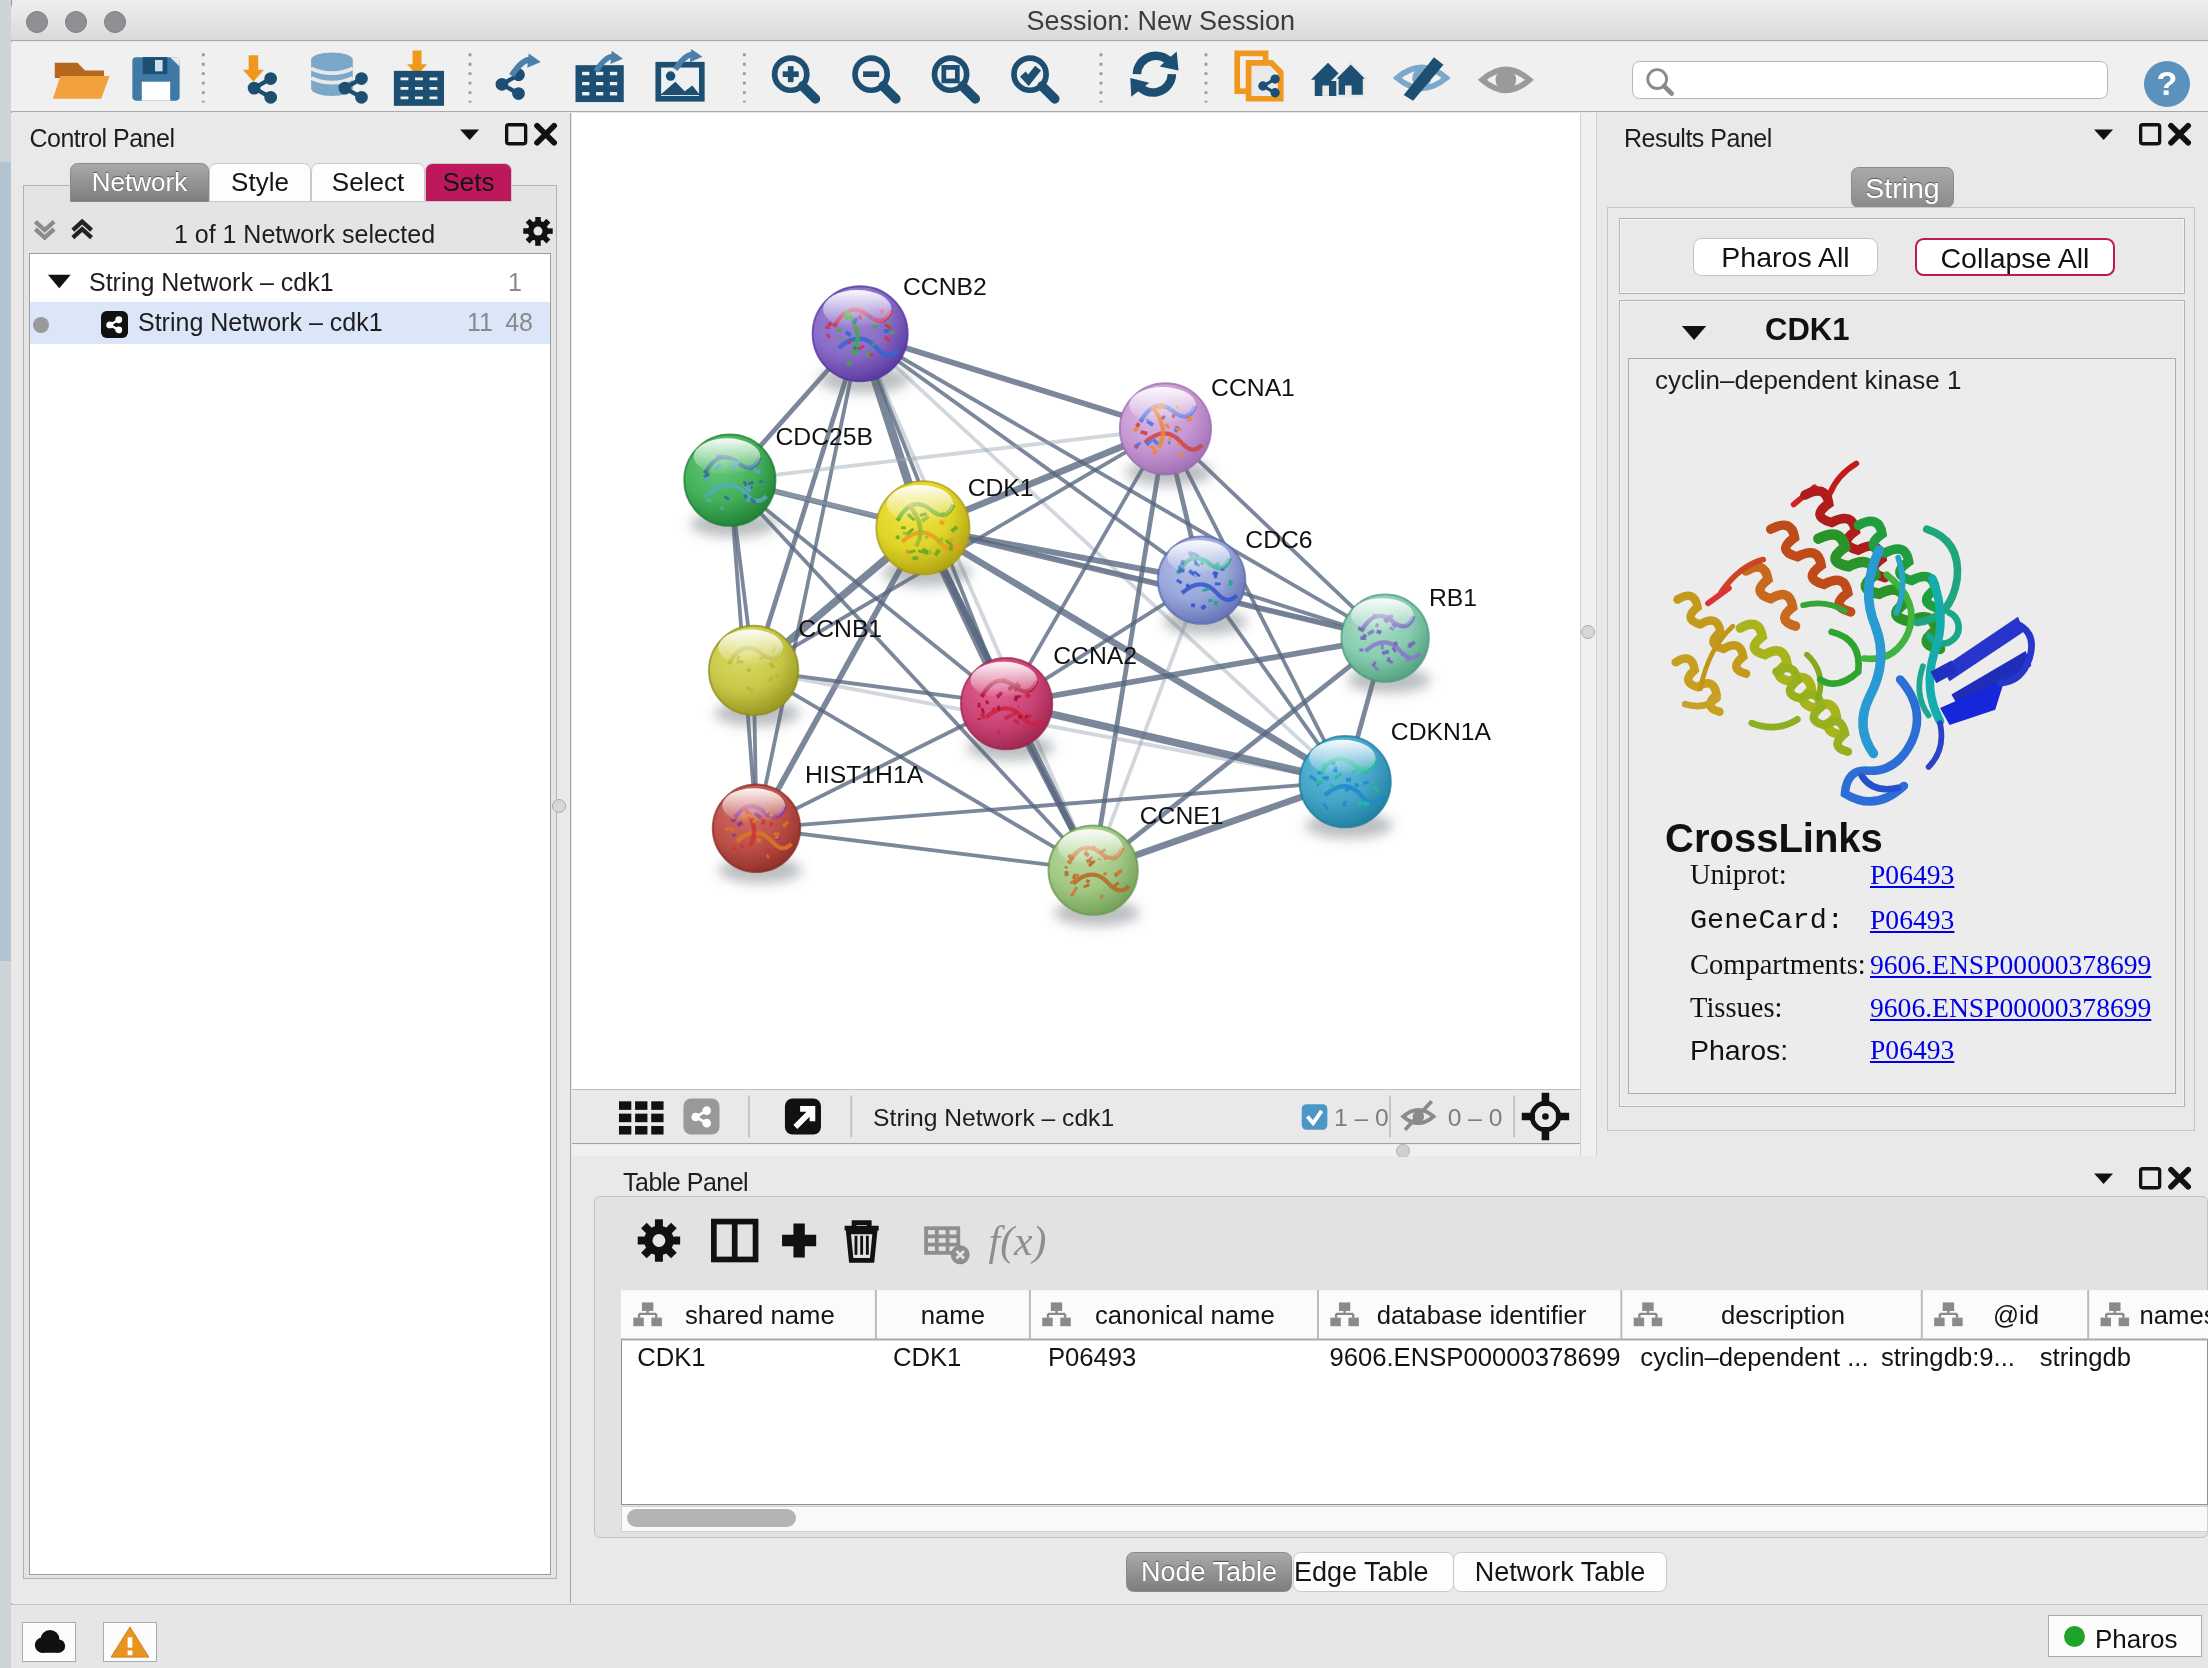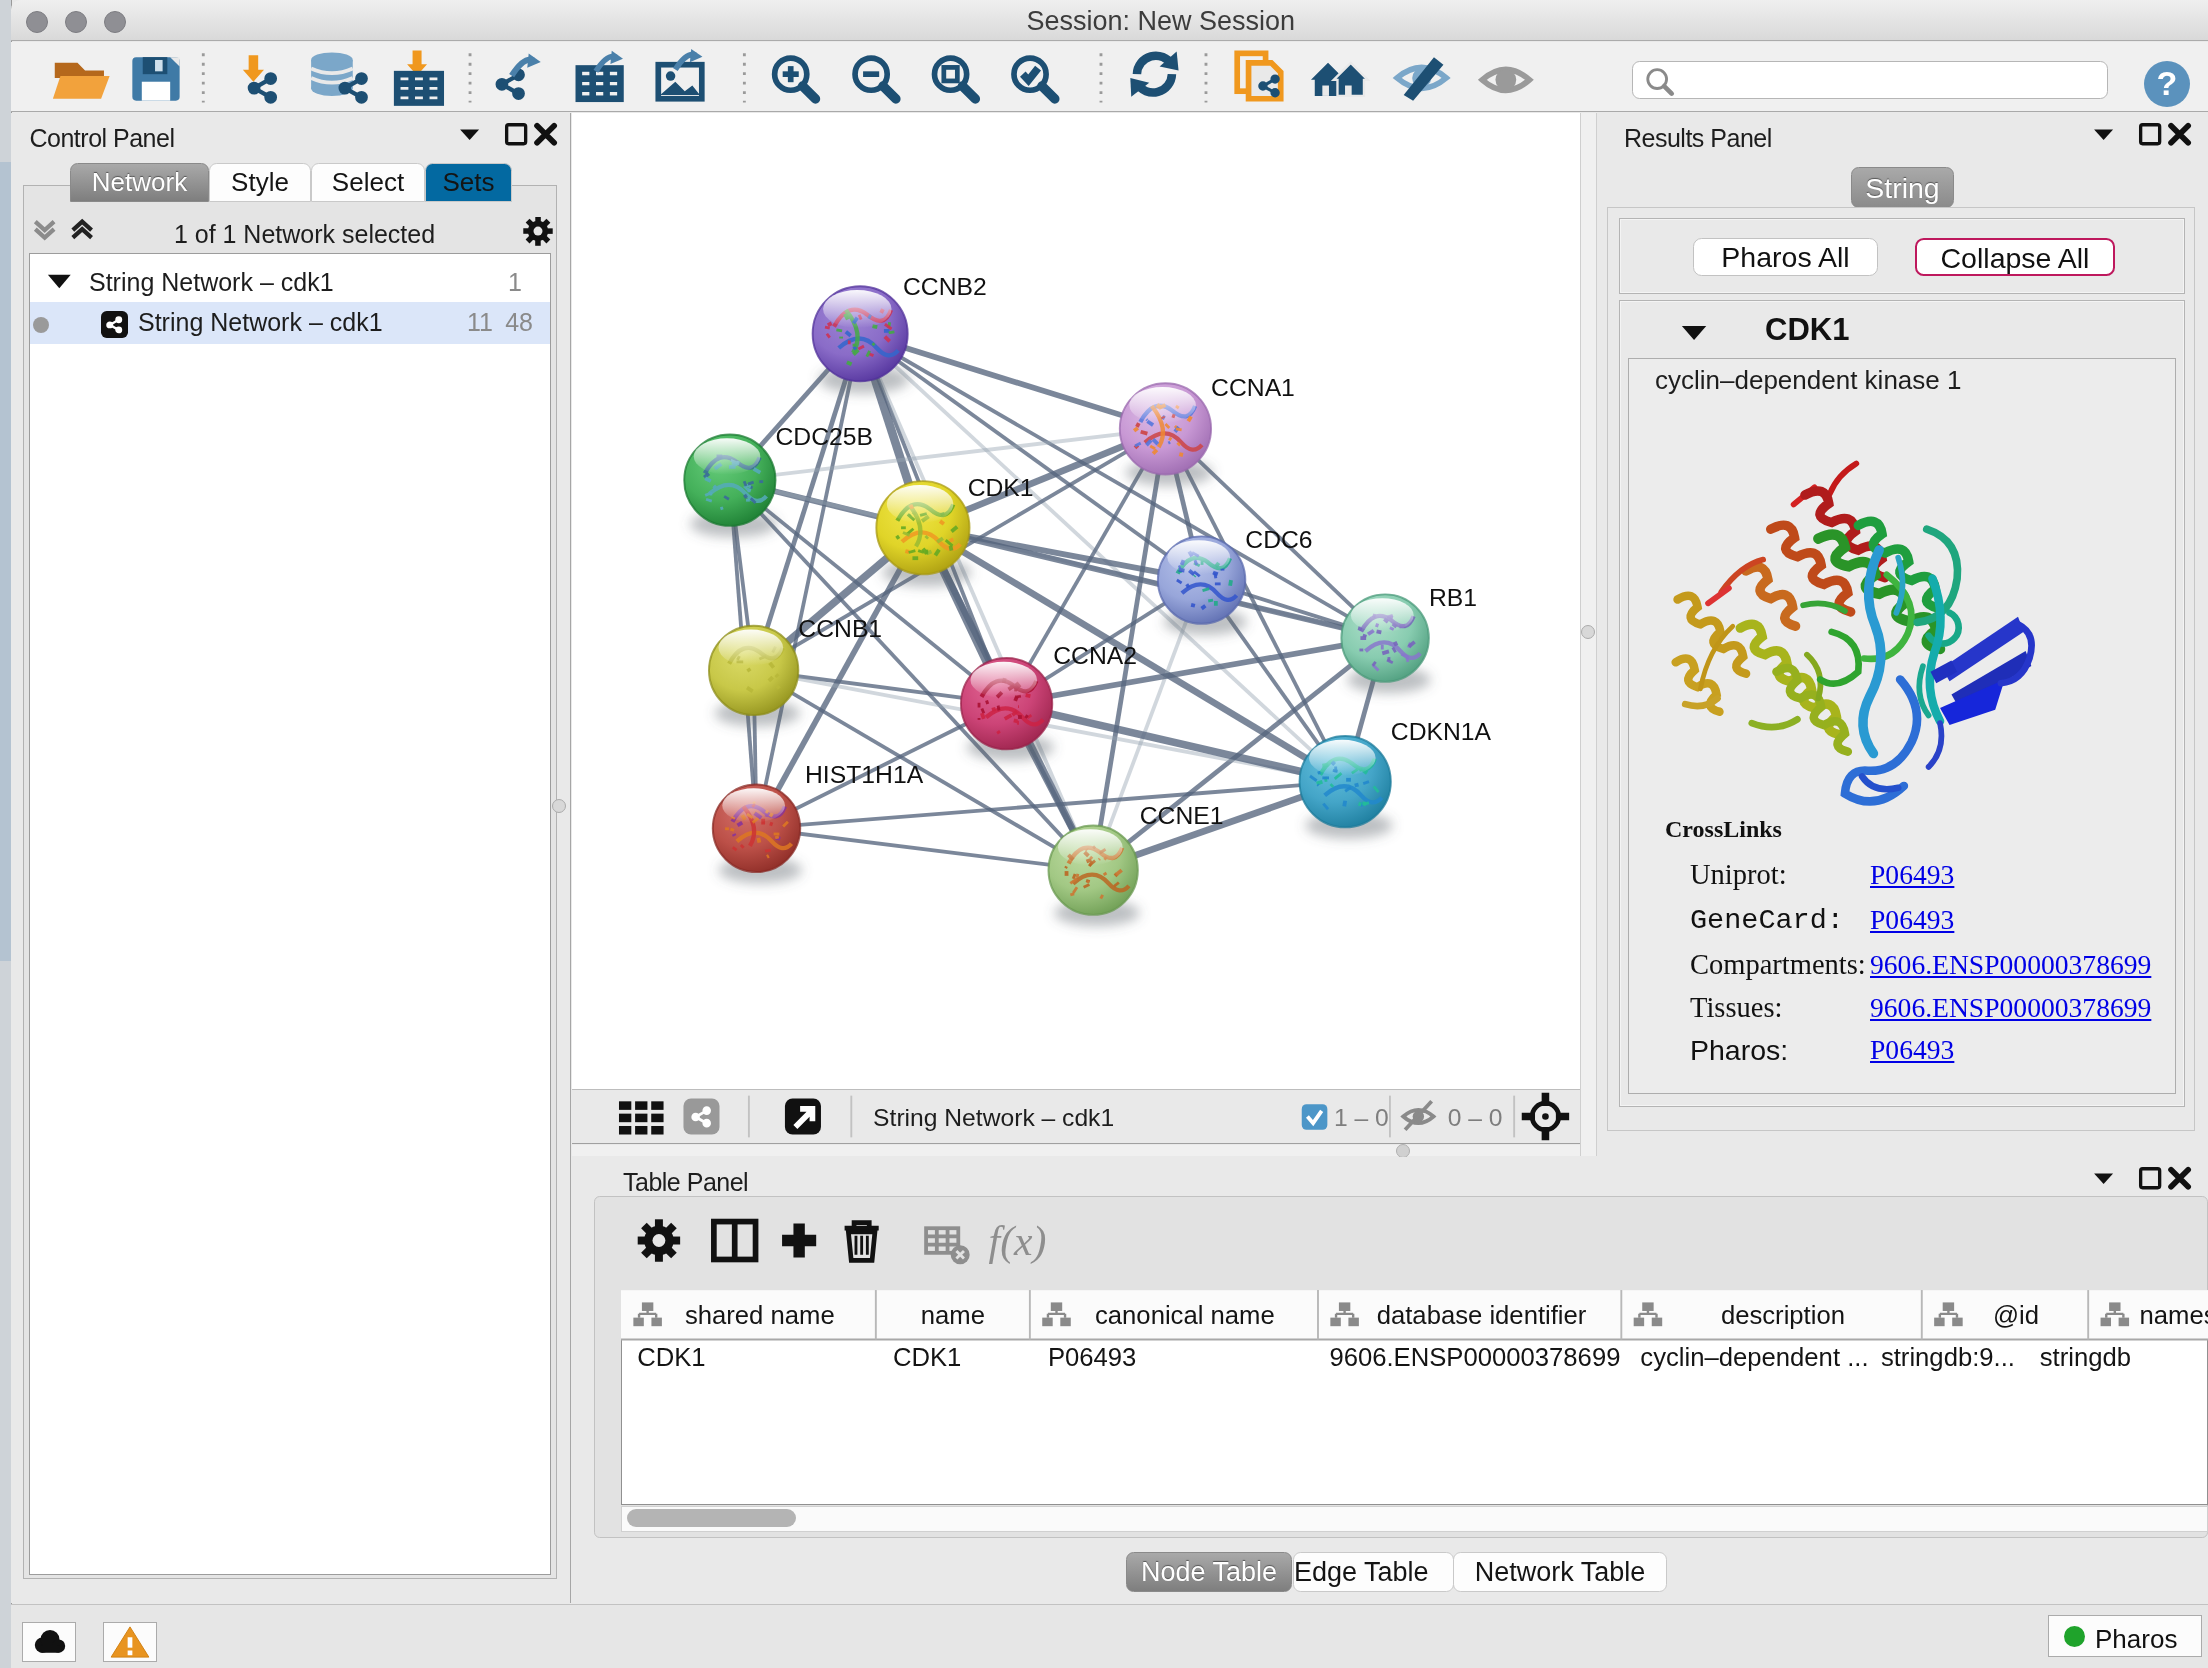--- a/index.html
+++ b/index.html
@@ -147,21 +147,21 @@
 <div class="abs ptxt" style="left:29.5px;top:124px;font-size:25px;letter-spacing:-0.5px">Control Panel</div>
 <svg class="abs" style="left:457px;top:120px" width="105" height="28.5" viewBox="0 0 110 30">
     <path d="M 3 10 L 23 10 L 13 21 Z" fill="#111"></path>
     <rect x="52" y="5" width="20" height="20" fill="none" stroke="#111" stroke-width="3.5" rx="2"></rect>
     <path d="M 84 6 L 102 24 M 102 6 L 84 24" stroke="#111" stroke-width="6" stroke-linecap="round"></path>
   </svg>
 <div class="abs" style="left:23px;top:185px;width:534px;height:1394px;background:#e4e4e4;border:1px solid #b2b2b2"></div>
 <div class="abs" style="left:70px;top:163px;width:139px;height:39px;background:linear-gradient(#a9a9a9,#7e7e7e);color:#fff;text-shadow:0 -1px 1px #555;border:1px solid #8a8a8a;border-radius:7.6px 7.6px 0 0;font-size:26px;text-align:center;line-height:37px">Network</div>
 <div class="abs" style="left:209px;top:163px;width:102px;height:39px;background:#fdfdfd;color:#141414;border:1px solid #c9c9c9;border-radius:7.6px 7.6px 0 0;font-size:26px;text-align:center;line-height:37px">Style</div>
 <div class="abs" style="left:311px;top:163px;width:114px;height:39px;background:#fdfdfd;color:#141414;border:1px solid #c9c9c9;border-radius:7.6px 7.6px 0 0;font-size:26px;text-align:center;line-height:37px">Select</div>
-<div class="abs" style="left:425px;top:163px;width:87px;height:39px;background:#0369a1;color:#141414;border:1px solid #c9c9c9;border-radius:7.6px 7.6px 0 0;font-size:26px;text-align:center;line-height:37px">Sets</div>
+<div class="abs" style="left:425px;top:163px;width:87px;height:39px;background:#be185d;color:#141414;border:1px solid #c9c9c9;border-radius:7.6px 7.6px 0 0;font-size:26px;text-align:center;line-height:37px">Sets</div>
 <svg class="abs" style="left:32px;top:217px" width="76" height="30" viewBox="0 0 80 32">
     <g fill="none" stroke="#8b8b8b" stroke-width="4.5">
       <path d="M 3 5 L 13 14 L 23 5 M 3 13 L 13 22 L 23 13"></path>
     </g>
     <g fill="none" stroke="#222" stroke-width="4.5">
       <path d="M 43 14 L 53 5 L 63 14 M 43 22 L 53 13 L 63 22"></path>
     </g>
   </svg>
 <div class="abs ptxt" style="left:143px;top:220px;width:323px;text-align:center;font-size:25px">1 of 1 Network selected</div>
 <svg class="abs" style="left:521px;top:217px" width="34" height="30" viewBox="0 0 36 32">
@@ -749,21 +749,21 @@
     <path d="M 1996 586 q 10 30 -2 58" fill="none" stroke="#2aa4c4" stroke-width="6" stroke-opacity="1.0" stroke-linecap="round"></path>
     <path d="M 2122 648 L 2042 702 L 2050 716 L 2128 664 Z" fill="#2636ca"></path>
     <path d="M 2130 684 L 2052 730 L 2060 744 L 2136 700 Z" fill="#1f2eb8"></path>
     <path d="M 2108 714 L 2040 744 L 2050 762 L 2098 746 Z" fill="#1626da"></path>
     <path d="M 2030 706 L 2052 694 L 2058 706 L 2036 718 Z" fill="#2030c0"></path>
     <path d="M 2122 656 q 20 10 12 36 q -8 24 -30 26" fill="none" stroke="#2636ca" stroke-width="7" stroke-opacity="1.0" stroke-linecap="round"></path>
     <path d="M 1998 714 q 28 32 12 66 q -16 32 -46 30 q -22 -2 -24 24 q 32 20 62 -8" fill="none" stroke="#2d6ed6" stroke-width="9" stroke-opacity="1.0" stroke-linecap="round"></path>
     <path d="M 1958 816 q 12 18 38 12" fill="none" stroke="#2450cc" stroke-width="7" stroke-opacity="1.0" stroke-linecap="round"></path>
     <path d="M 2040 760 q 6 28 -12 46" fill="none" stroke="#2a42c8" stroke-width="6" stroke-opacity="1.0" stroke-linecap="round"></path>
   </svg>
-<div class="abs" style="left:1665px;top:816px;font-family:Liberation Serif, serif;font-size:24px;font-weight:bold;color:#111">CrossLinks</div>
+<div class="abs" style="left:1665px;top:816px;font-family:Liberation Sans, sans-serif;font-size:40px;font-weight:bold;color:#111">CrossLinks</div>
 <div class="abs" style="left:1690px;top:859px;font-family:'Liberation Serif',serif;font-size:28.5px;color:#111">Uniprot:</div>
 <div class="abs" style="left:1870px;top:859px;font-family:'Liberation Serif',serif;font-size:27.6px"><a class="lk">P06493</a></div>
 <div class="abs" style="left:1690px;top:904px;font-family:Liberation Mono, monospace;font-size:28.5px;color:#111">GeneCard:</div>
 <div class="abs" style="left:1870px;top:904px;font-family:'Liberation Serif',serif;font-size:27.6px"><a class="lk">P06493</a></div>
 <div class="abs" style="left:1690px;top:949px;font-family:'Liberation Serif',serif;font-size:28.5px;color:#111">Compartments:</div>
 <div class="abs" style="left:1870px;top:949px;font-family:'Liberation Serif',serif;font-size:27.6px"><a class="lk">9606.ENSP00000378699</a></div>
 <div class="abs" style="left:1690px;top:992px;font-family:'Liberation Serif',serif;font-size:28.5px;color:#111">Tissues:</div>
 <div class="abs" style="left:1870px;top:992px;font-family:'Liberation Serif',serif;font-size:27.6px"><a class="lk">9606.ENSP00000378699</a></div>
 <div class="abs" style="left:1690px;top:1034px;font-family:Liberation Sans, sans-serif;font-size:28.5px;color:#111">Pharos:</div>
 <div class="abs" style="left:1870px;top:1034px;font-family:'Liberation Serif',serif;font-size:27.6px"><a class="lk">P06493</a></div>

